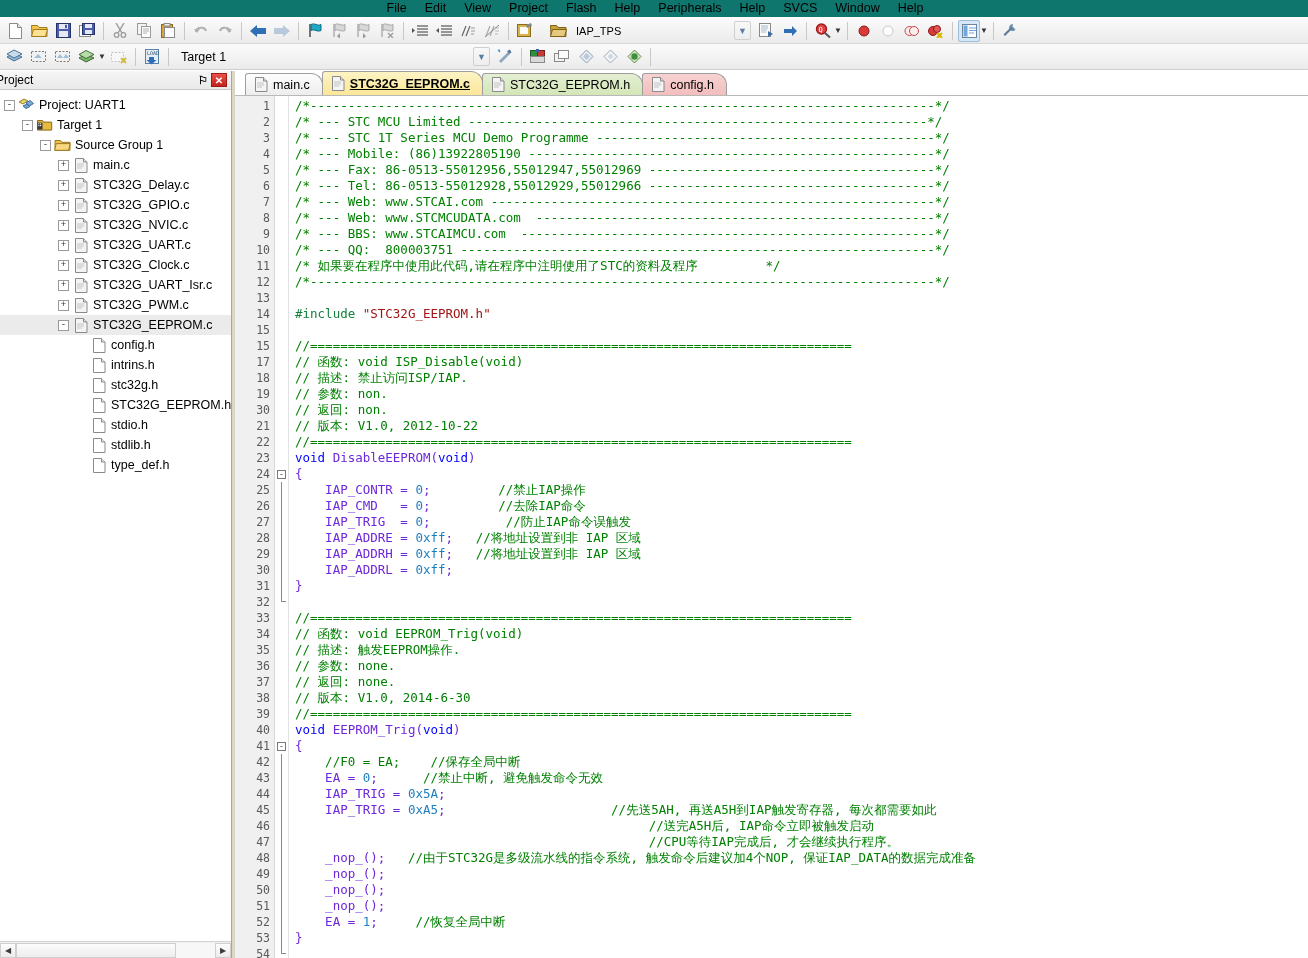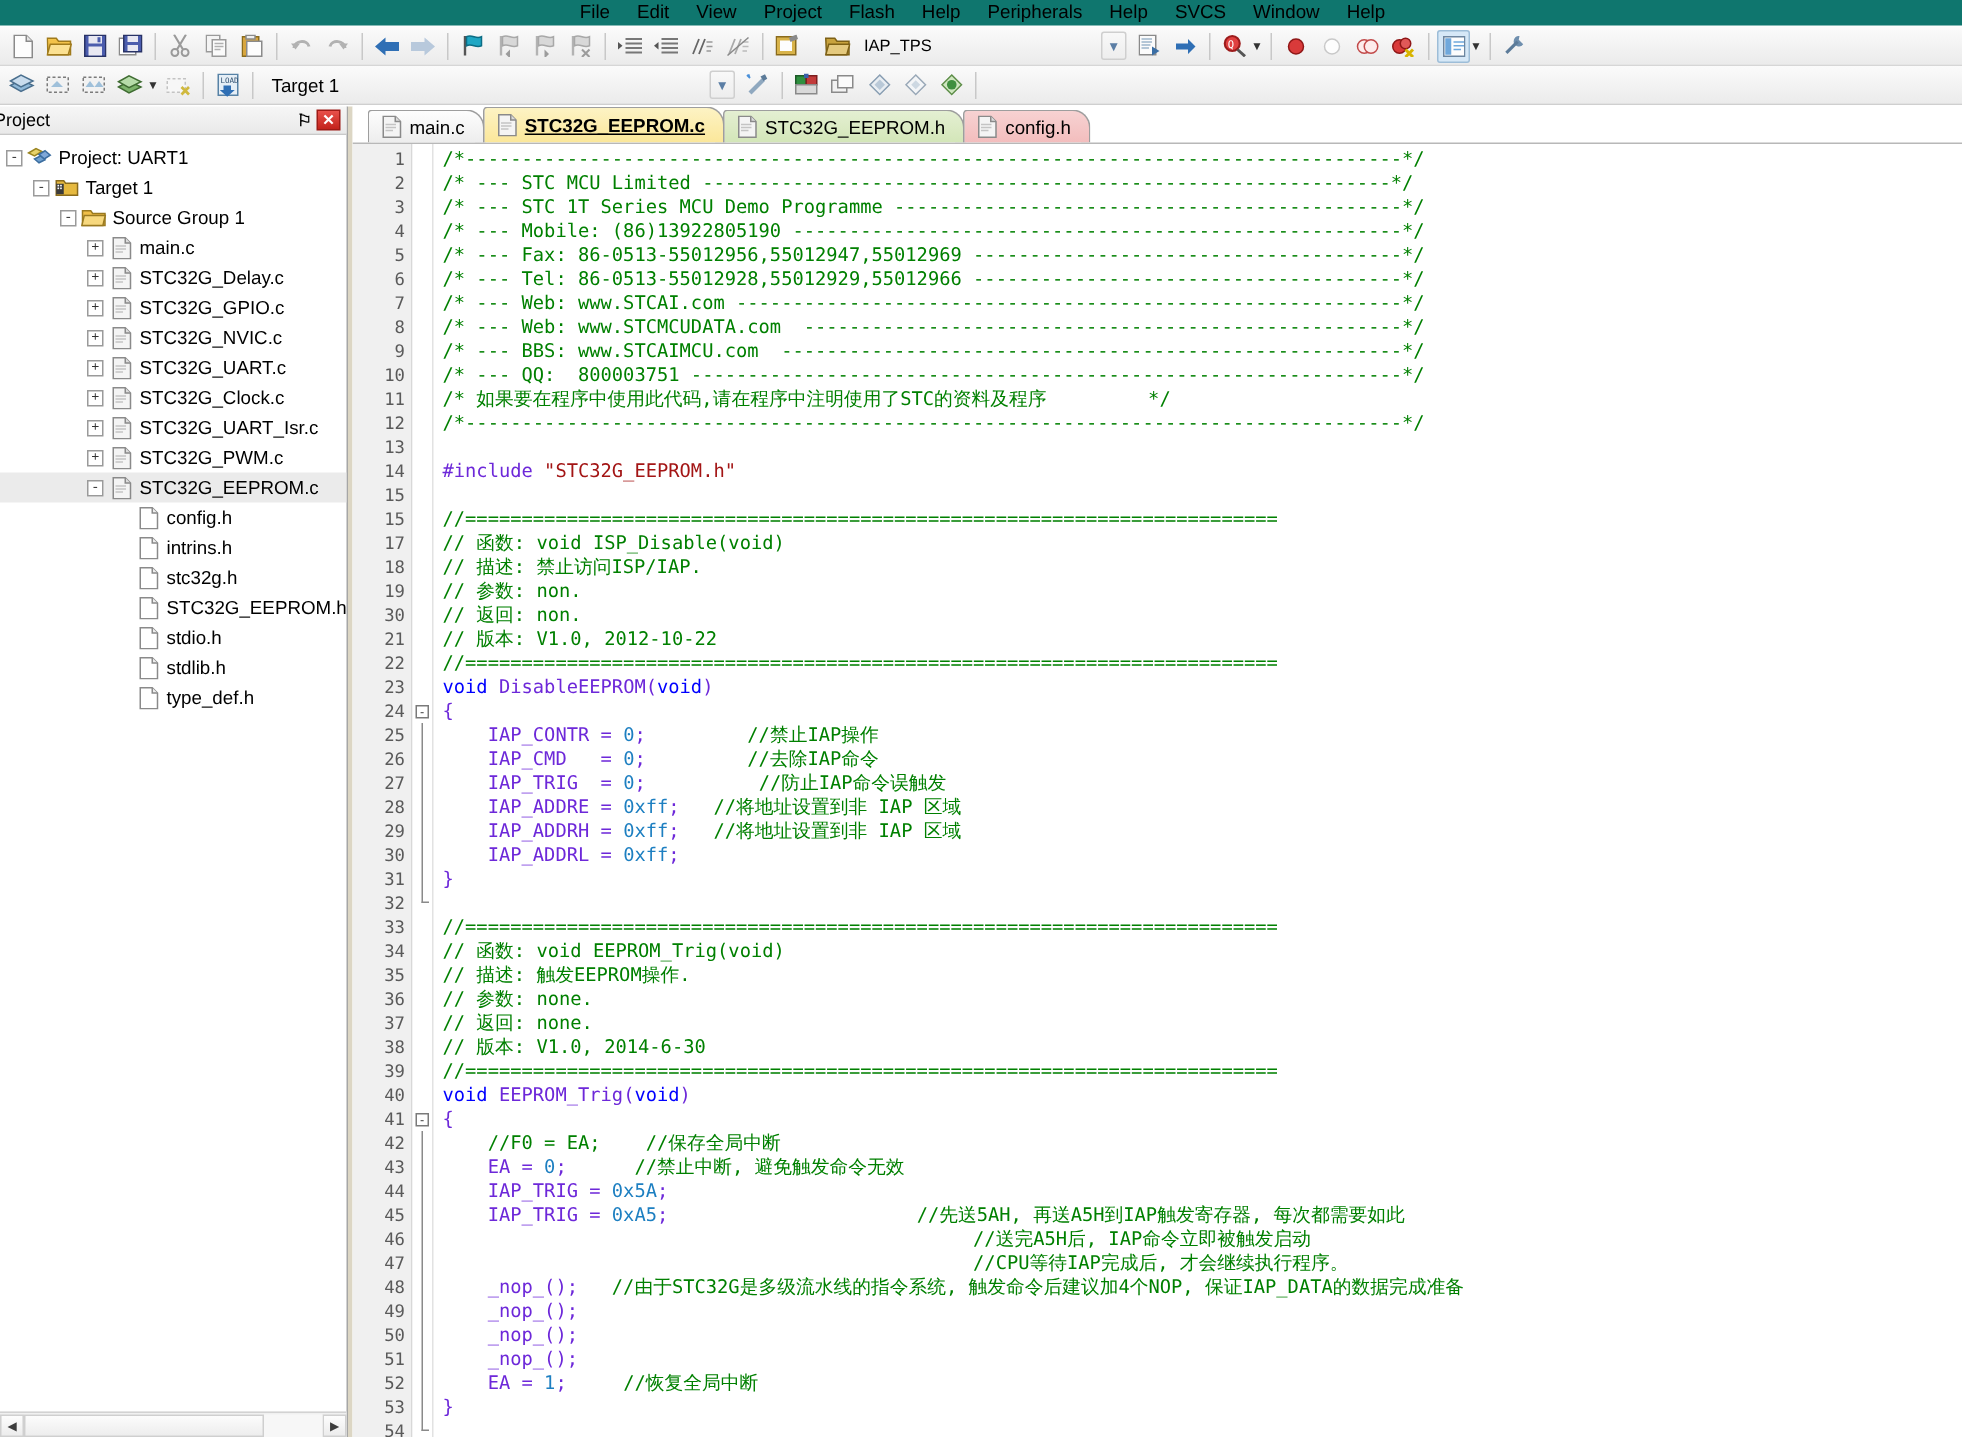--- a/index.html
+++ b/index.html
@@ -233,21 +233,21 @@
     white-space:pre;
   }
   .codelines .ln {
     height:16px; line-height:16px;
     font-family:"DejaVu Sans Mono", monospace;
     font-size:12.5px;
     white-space:pre;
   }
   .cm  { color:#008000; }       
   .kw  { color:#0000ff; }       
-  .pp  { color:#6d28d9; }       
+  .pp  { color:#15803d; }       
   .str { color:#a31515; }       
   .num { color:#1d7fc1; }       
   .pl  { color:#6d28d9; }
 
   
   svg { display:block; }
 </style>
 </head>
 <body>
 

